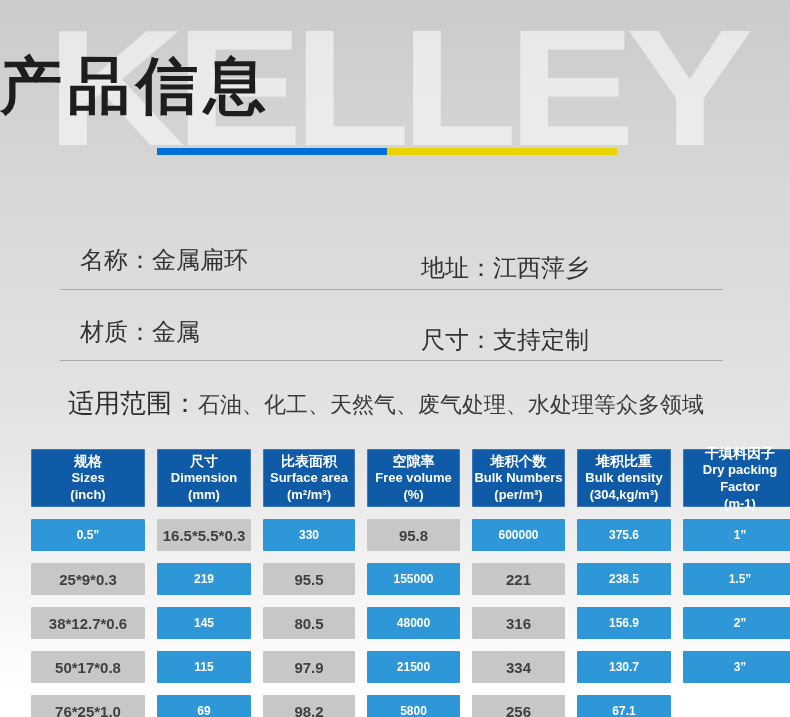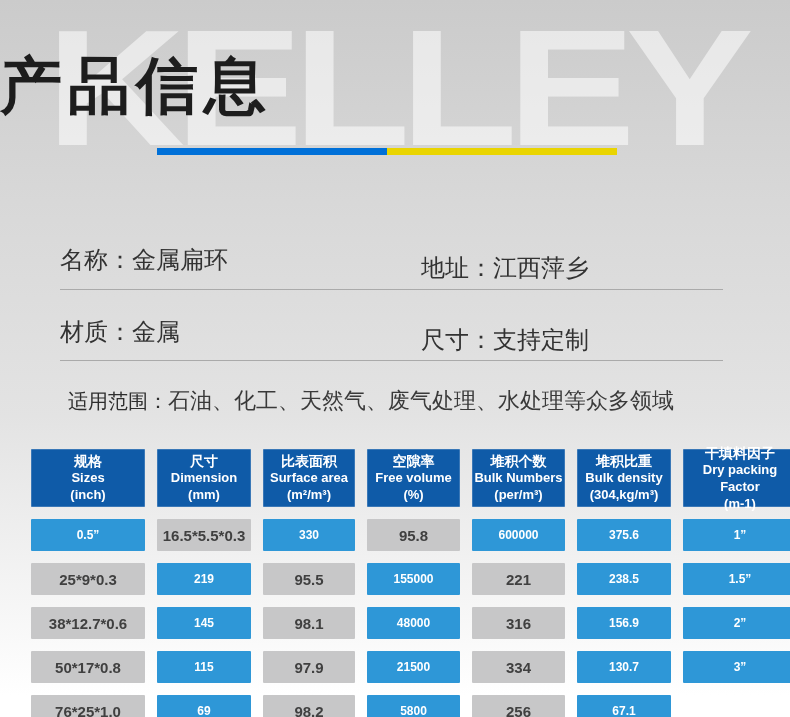--- a/index.html
+++ b/index.html
@@ -43,37 +43,37 @@
     left: 157px;
     width: 460px;
     height: 7px;
     display: flex;
   }
   .title-underline .seg-blue  { width: 230px; height: 7px; }
   .title-underline .seg-yellow{ width: 230px; height: 7px; }
 
   .info-row { position: absolute; left: 0; width: 100%; height: 30px; }
   .info-field { position: absolute; white-space: nowrap; font-size: 24px; color: #323232; }
-  .info-field.f-left  { left: 60px; text-align: right; }
+  .info-field.f-left  { left: 80px; text-align: right; }
   .info-field.f-right { left: 421px; margin-top: 8px; }
   .info-divider {
     position: absolute;
     left: 60px;
     width: 663px;
     height: 1px;
     background: #aaaaaa;
   }
   .scope-row {
     position: absolute;
     top: 386px;
     left: 68px;
     white-space: nowrap;
     color: #373737;
   }
-  .scope-label { font-size: 20px; color: #2e2e2e; }
+  .scope-label { font-size: 26px; color: #2e2e2e; }
   .scope-value { font-size: 22px; color: #3a3a3a; }
 
   .ptable {
     position: absolute;
     top: 449px;
     left: 31px;
     display: grid;
     grid-template-columns: 114px 94px 92px 93px 93px 94px 114px;
     grid-template-rows: 58px 32px 32px 32px 32px 32px;
     gap: 12px;
@@ -187,21 +187,21 @@
       <div class="cell blue">1”</div>
       <div class="cell gray">25*9*0.3</div>
       <div class="cell blue">219</div>
       <div class="cell gray">95.5</div>
       <div class="cell blue">155000</div>
       <div class="cell gray">221</div>
       <div class="cell blue">238.5</div>
       <div class="cell blue">1.5”</div>
       <div class="cell gray">38*12.7*0.6</div>
       <div class="cell blue">145</div>
-      <div class="cell gray">98.1</div>
+      <div class="cell gray">80.5</div>
       <div class="cell blue">48000</div>
       <div class="cell gray">316</div>
       <div class="cell blue">156.9</div>
       <div class="cell blue">2”</div>
       <div class="cell gray">50*17*0.8</div>
       <div class="cell blue">115</div>
       <div class="cell gray">97.9</div>
       <div class="cell blue">21500</div>
       <div class="cell gray">334</div>
       <div class="cell blue">130.7</div>

